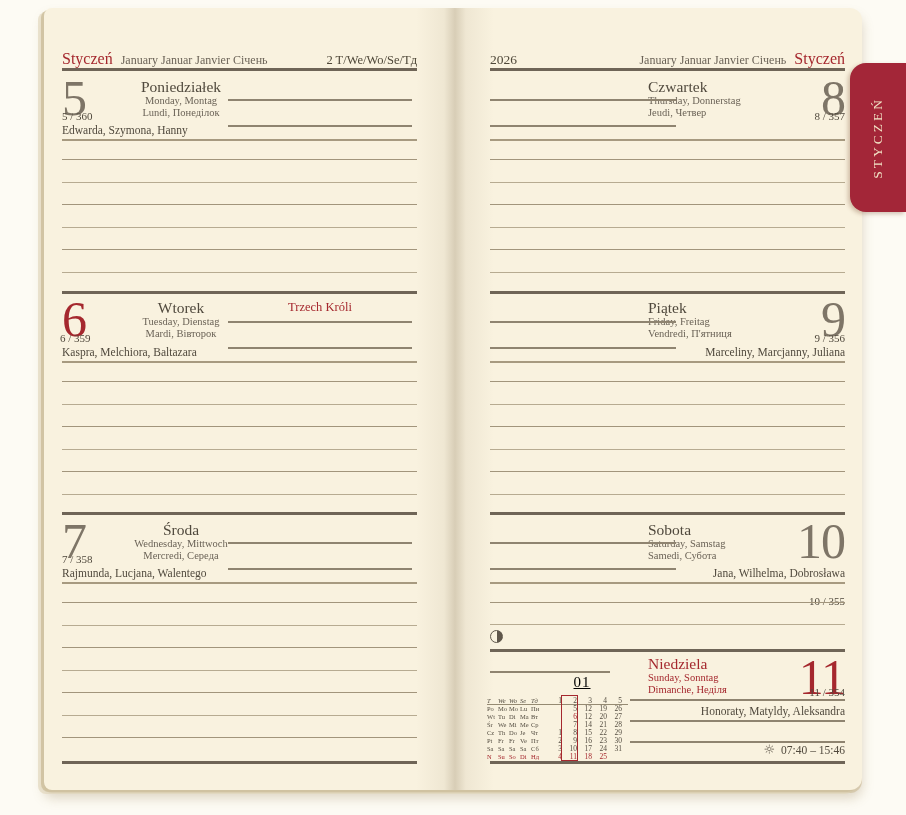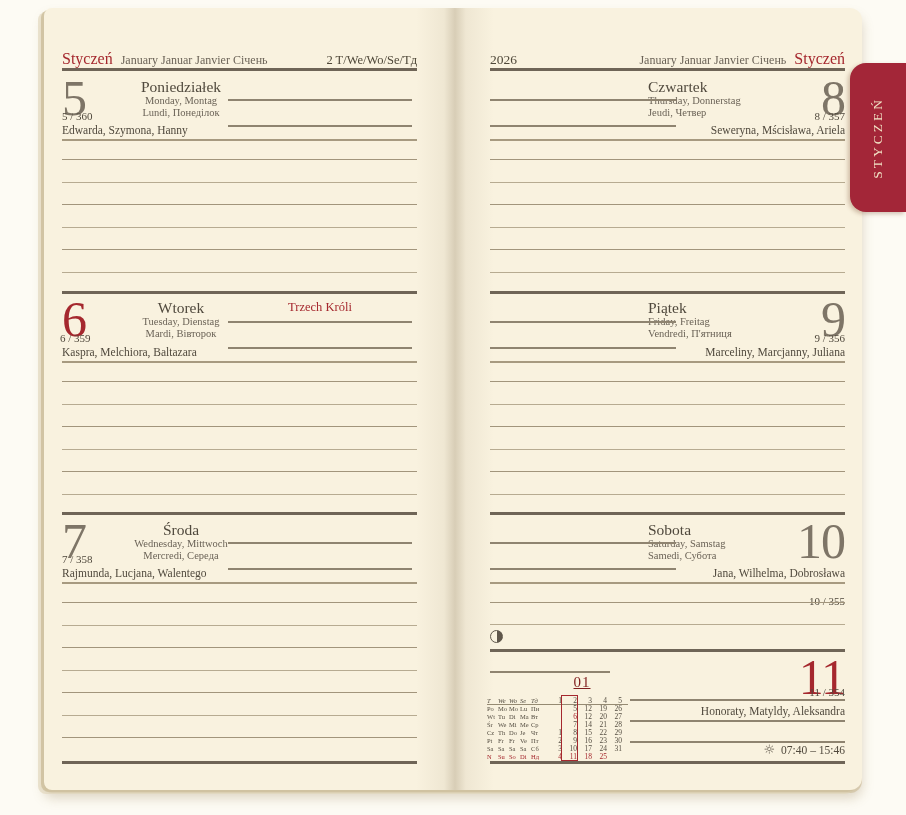--- a/index.html
+++ b/index.html
@@ -51,21 +51,21 @@
   .moon {
     position:absolute; left:490px; top:630px; width:13px; height:13px;
     border:1.6px solid #5f574b; border-radius:50%;
     background:linear-gradient(90deg, rgba(0,0,0,0) 50%, #5f574b 50%);
   }
   .sunrow { position:absolute; left:645px; top:743px; width:200px;
     display:flex; justify-content:flex-end; align-items:center; gap:6px;
     font-size:11.5px; color:#50493d; }
   .sun-ico { font-family:"DejaVu Sans",sans-serif; font-size:13px; line-height:13px; color:#5f574b; }
   .mc-month { position:absolute; left:540px; top:674px; width:84px; text-align:center;
-    font-size:15px; letter-spacing:1px; color:#7f1d1d;text-decoration:underline; }
+    font-size:15px; letter-spacing:1px; color:#000000;text-decoration:underline; }
   .mini-cal { position:absolute; left:487px; top:697px; width:141px; height:64px;
     display:flex; flex-direction:column; justify-content:space-between;
     color:#554e42; }
   .mc-row { display:flex; align-items:baseline; height:7.6px; line-height:7.6px; }
   .mc-row.head { border-bottom:1px solid #958a72; }
   .mc-row.head .mc-lab { font-style:italic; }
   .mc-lab { display:inline-block; width:11px; font-size:6.5px; }
   .mc-gap { display:inline-block; width:5px; }
   .mc-num { display:inline-block; width:15px; font-size:7.5px; text-align:right; }
   .mc-red { color:#a5282e; }
@@ -166,21 +166,20 @@
 
   <div class="abs bignum r" style="left:745px;top:75px;width:100px;">8</div>
   <div class="names R" style="top:78px;">
     <div class="n1">Czwartek</div>
     <div class="n2">Thursday, Donnerstag</div>
     <div class="n2">Jeudi, Четвер</div>
   </div>
   <div class="hline med" style="left:490px;top:99px;width:186px;"></div>
   <div class="hline med" style="left:490px;top:125px;width:186px;"></div>
   <div class="doy r" style="left:645px;top:110px;width:200px;">8 / 357</div>
-  <div class="ndays r" style="left:545px;top:124px;width:300px;">Seweryna, Mścisława, Ariela</div>
   <div class="hline lite" style="left:490px;top:139px;width:355px;"></div>
   <div class="writing" style="left:490px;top:159px;width:355px;height:114px;">
       <div class="wline"></div>
       <div class="wline"></div>
       <div class="wline"></div>
       <div class="wline"></div>
       <div class="wline"></div>
       <div class="wline"></div>
     </div>
   <div class="hline thick" style="left:490px;top:291px;width:355px;"></div>
@@ -218,20 +217,25 @@
   <div class="ndays r" style="left:545px;top:567px;width:300px;">Jana, Wilhelma, Dobrosława</div>
   <div class="hline lite" style="left:490px;top:582px;width:355px;"></div>
   <div class="writing" style="left:490px;top:602px;width:355px;height:23px;">
       <div class="wline"></div>
       <div class="wline"></div>
     </div>
   <div class="moon"></div>
   <div class="hline thick" style="left:490px;top:649px;width:355px;"></div>
 
   <div class="abs bignum red r" style="left:745px;top:654px;width:100px;">11</div>
+  <div class="names R" style="top:655px;">
+    <div class="n1 red">Niedziela</div>
+    <div class="n2 red">Sunday, Sonntag</div>
+    <div class="n2 red">Dimanche, Неділя</div>
+  </div>
   <div class="hline med" style="left:490px;top:671px;width:120px;"></div>
   <div class="mc-month">01</div>
   <div class="doy r" style="left:645px;top:686px;width:200px;">11 / 354</div>
   <div class="hline med" style="left:630px;top:699px;width:215px;"></div>
   <div class="ndays r" style="left:545px;top:705px;width:300px;">Honoraty, Matyldy, Aleksandra</div>
   <div class="hline med" style="left:630px;top:720px;width:215px;"></div>
   <div class="hline med" style="left:630px;top:741px;width:215px;"></div>
   <div class="sunrow">
     <span class="sun-ico">☼</span>
     <span>07:40 – 15:46</span>

